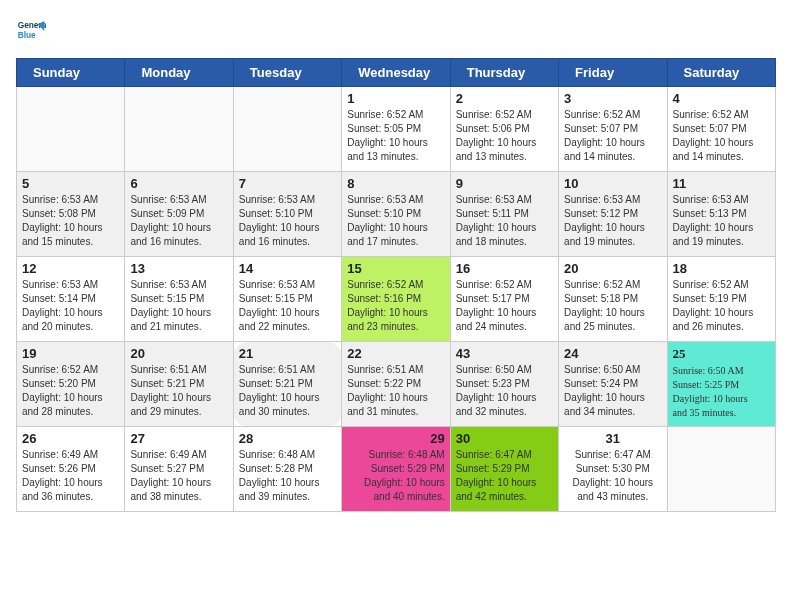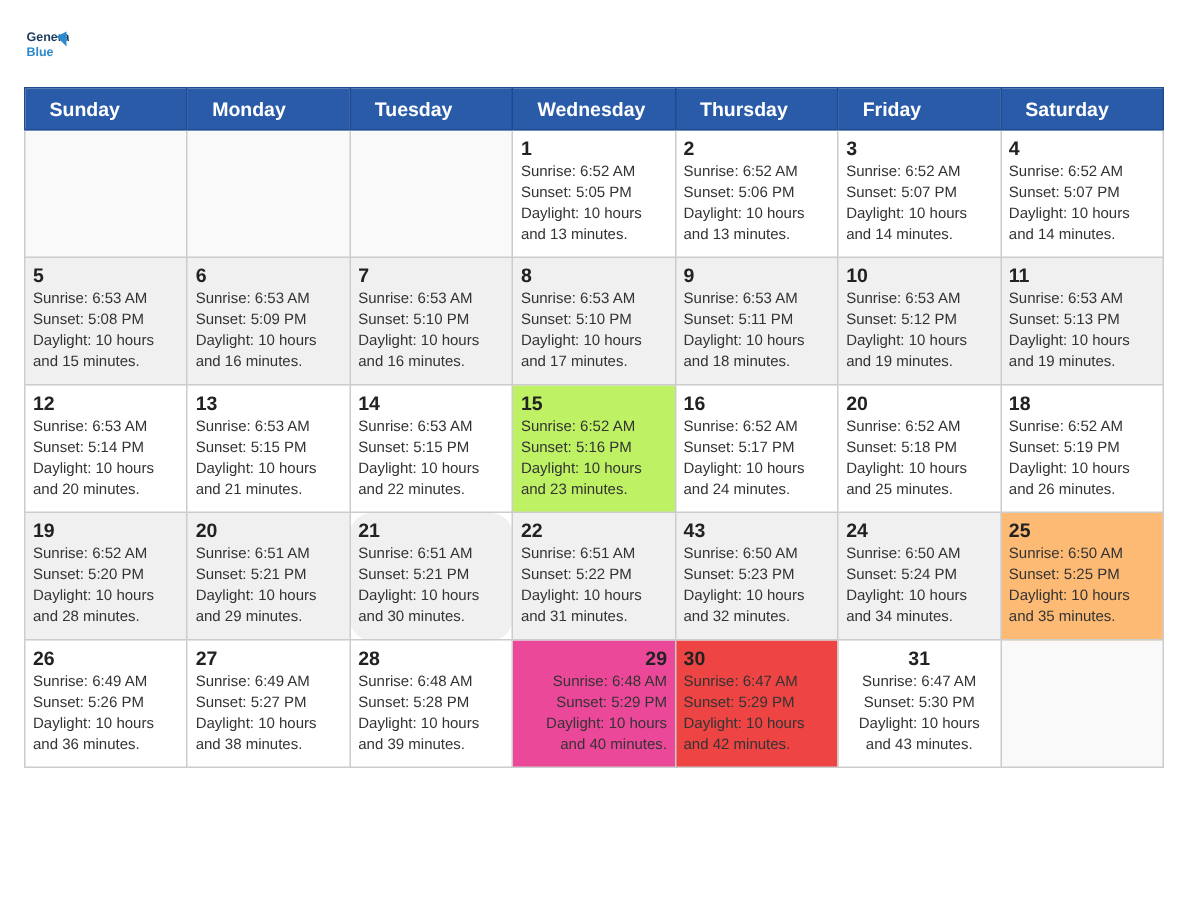--- a/index.html
+++ b/index.html
@@ -291,21 +291,21 @@
 Daylight: 10 hours
 and 32 minutes.</div>
           </td>
           <td style="background: rgb(240, 240, 240);">
             <span class="day-number">24</span>
             <div class="day-info" style="white-space: pre-line;">Sunrise: 6:50 AM
 Sunset: 5:24 PM
 Daylight: 10 hours
 and 34 minutes.</div>
           </td>
-          <td style="background: #fdba74;">
+          <td style="background: #5eead4; font-family: Liberation Serif, serif;">
             <span class="day-number">25</span>
             <div class="day-info" style="white-space: pre-line;">Sunrise: 6:50 AM
 Sunset: 5:25 PM
 Daylight: 10 hours
 and 35 minutes.</div>
           </td>
         </tr>
         <tr>
           <td style="background: rgb(255, 255, 255);">
             <span class="day-number">26</span>
@@ -328,21 +328,21 @@
 Daylight: 10 hours
 and 39 minutes.</div>
           </td>
           <td style="background: #ec4899; text-align: right;">
             <span class="day-number">29</span>
             <div class="day-info" style="white-space: pre-line;">Sunrise: 6:48 AM
 Sunset: 5:29 PM
 Daylight: 10 hours
 and 40 minutes.</div>
           </td>
-          <td style="background: #ef4444; margin-left: 24px;">
+          <td style="background: #84cc16; margin-left: 24px;">
             <span class="day-number">30</span>
             <div class="day-info" style="white-space: pre-line;">Sunrise: 6:47 AM
 Sunset: 5:29 PM
 Daylight: 10 hours
 and 42 minutes.</div>
           </td>
           <td style="background: rgb(255, 255, 255); text-align: center;">
             <span class="day-number">31</span>
             <div class="day-info" style="white-space: pre-line;">Sunrise: 6:47 AM
 Sunset: 5:30 PM

